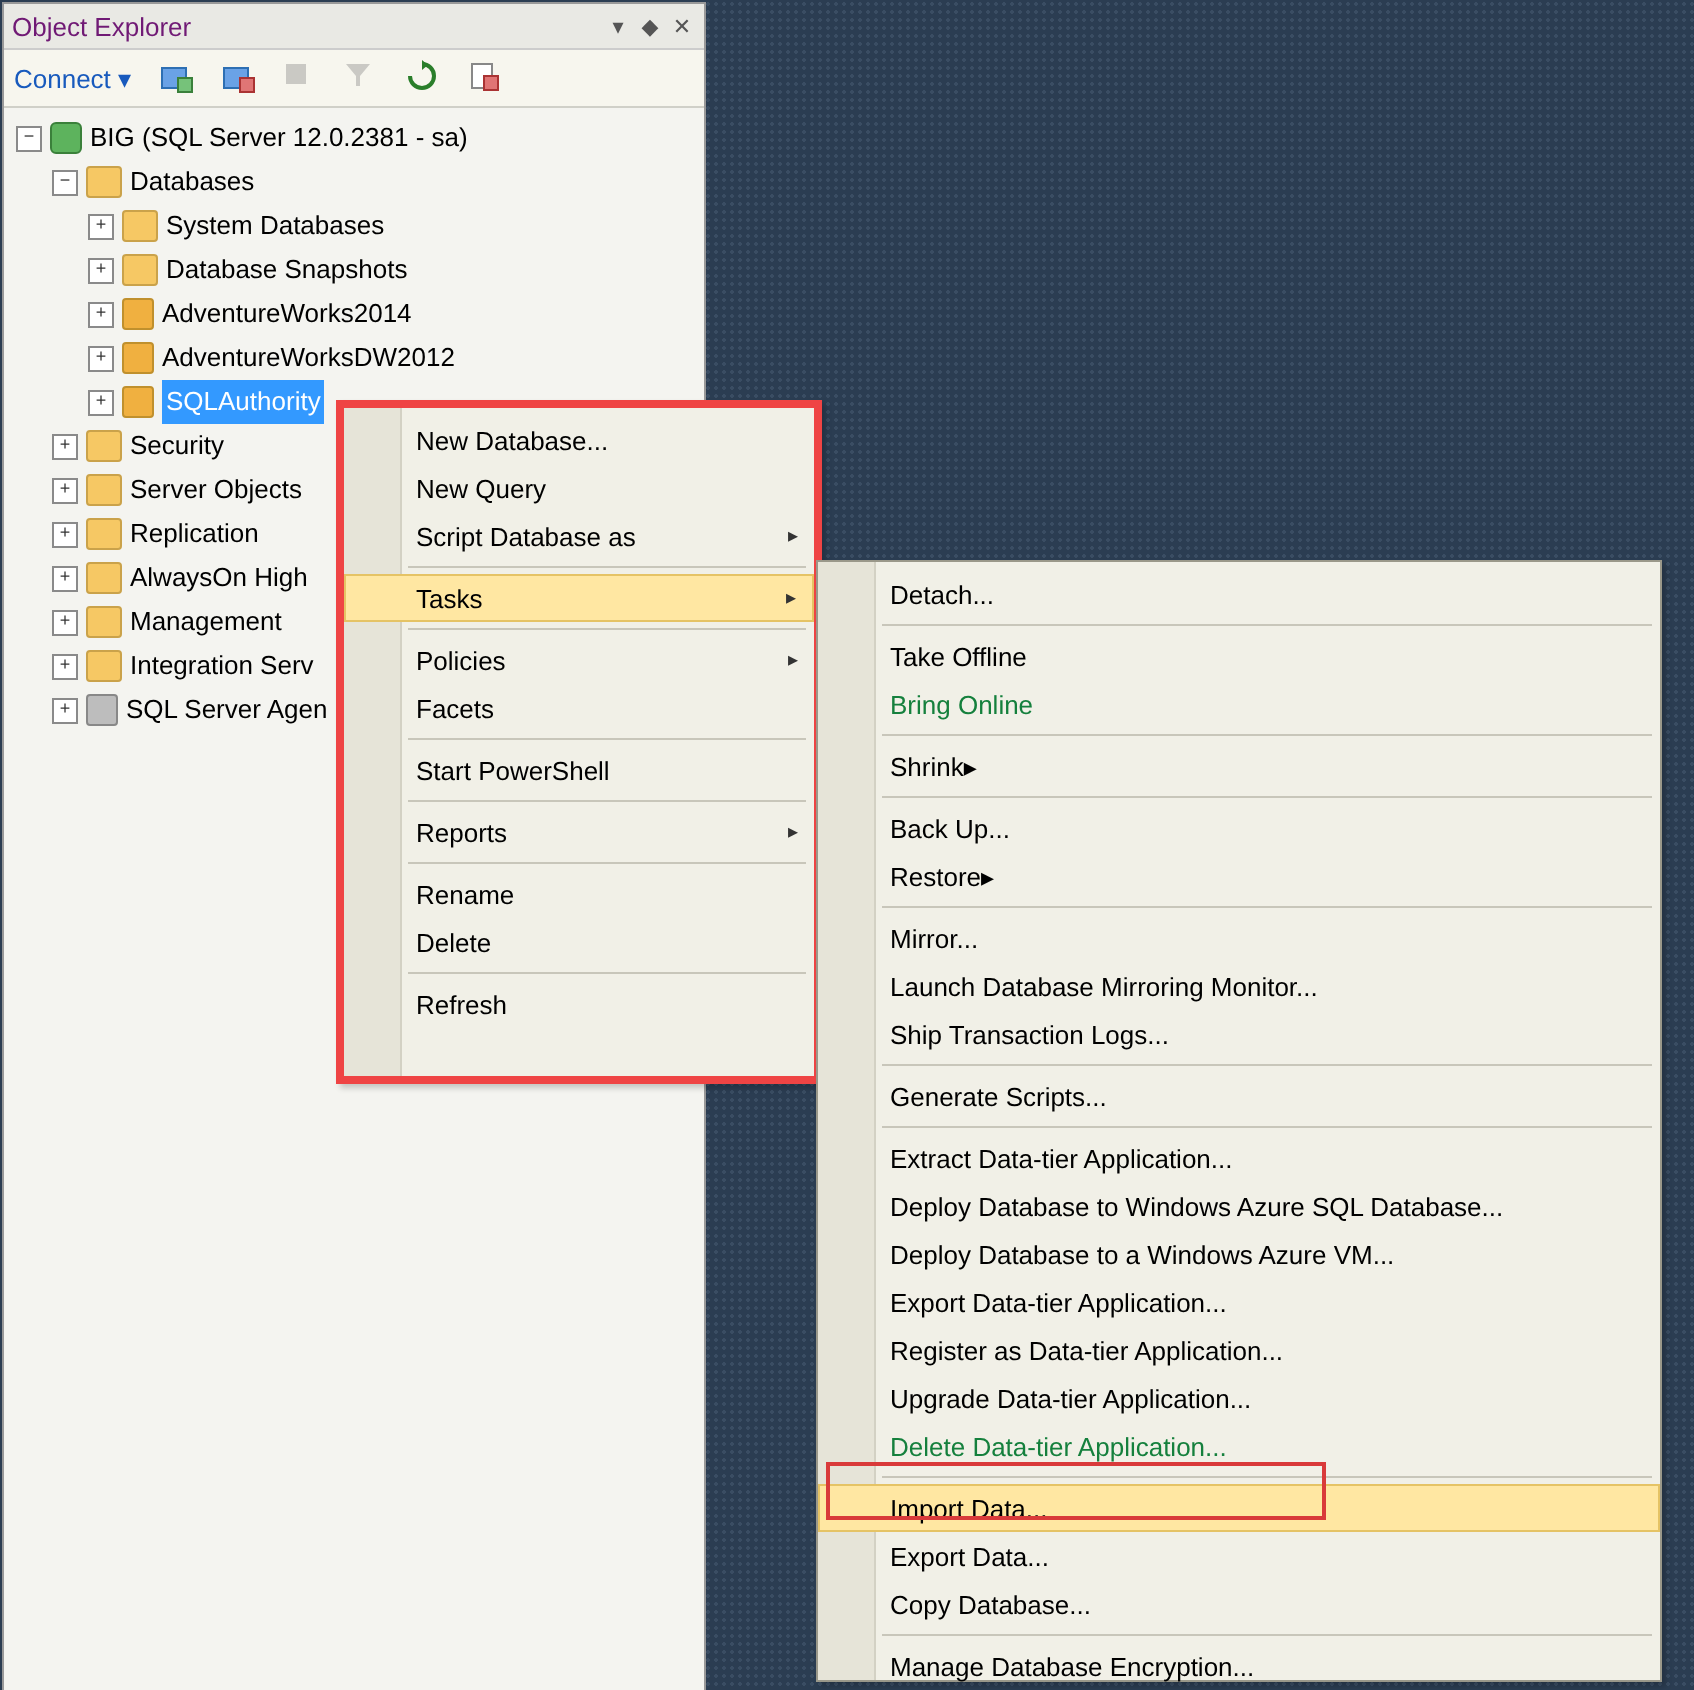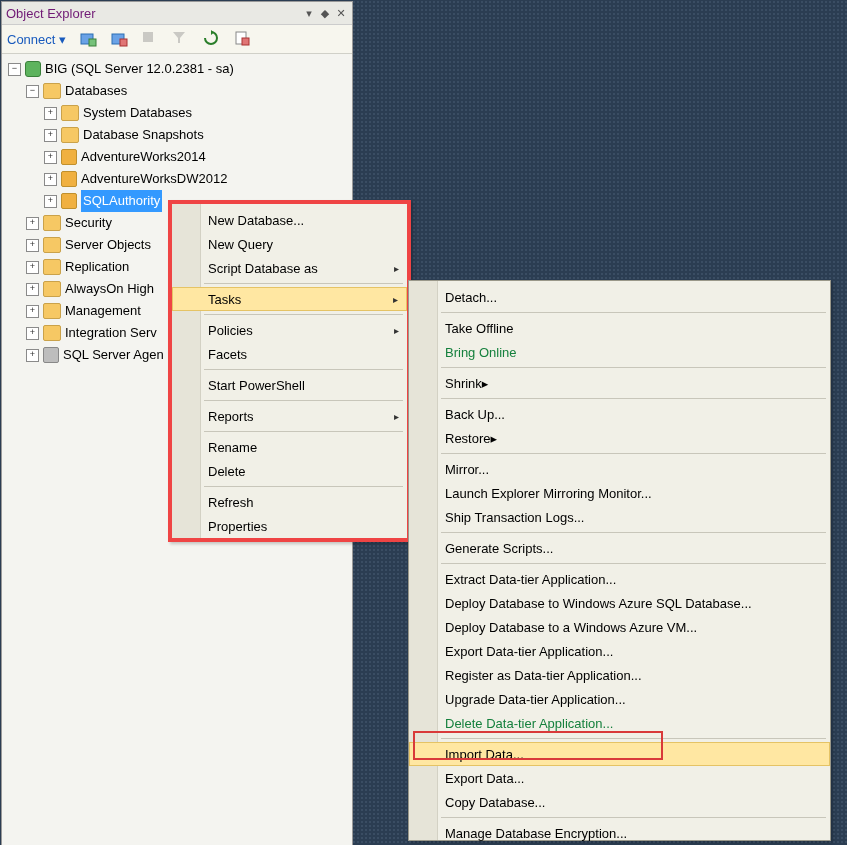--- a/index.html
+++ b/index.html
@@ -194,23 +194,20 @@
   <div class="ctx-item">
       <span>Rename</span>
     </div>
   <div class="ctx-item">
       <span>Delete</span>
     </div>
   <div class="ctx-sep"></div>
   <div class="ctx-item">
       <span>Refresh</span>
     </div>
-  <div class="ctx-item">
-      <span>Properties</span>
-    </div>
 </div>
 
 <div class="sub" style="left:408px;top:280px;width:421px;height:559px;">
   <div class="gutter"></div>
   <div style="height:4px"></div>
   <div class="ctx-item">
       <span>Detach...</span>
     </div>
   <div class="ctx-sep"></div>
   <div class="ctx-item">
@@ -230,21 +227,21 @@
     </div>
   <div class="ctx-item">
       <span>Restore</span>
       <span class="arrow">▸</span>
     </div>
   <div class="ctx-sep"></div>
   <div class="ctx-item">
       <span>Mirror...</span>
     </div>
   <div class="ctx-item">
-      <span>Launch Explorer Mirroring Monitor...</span>
+      <span>Launch Database Mirroring Monitor...</span>
     </div>
   <div class="ctx-item">
       <span>Ship Transaction Logs...</span>
     </div>
   <div class="ctx-sep"></div>
   <div class="ctx-item">
       <span>Generate Scripts...</span>
     </div>
   <div class="ctx-sep"></div>
   <div class="ctx-item">

